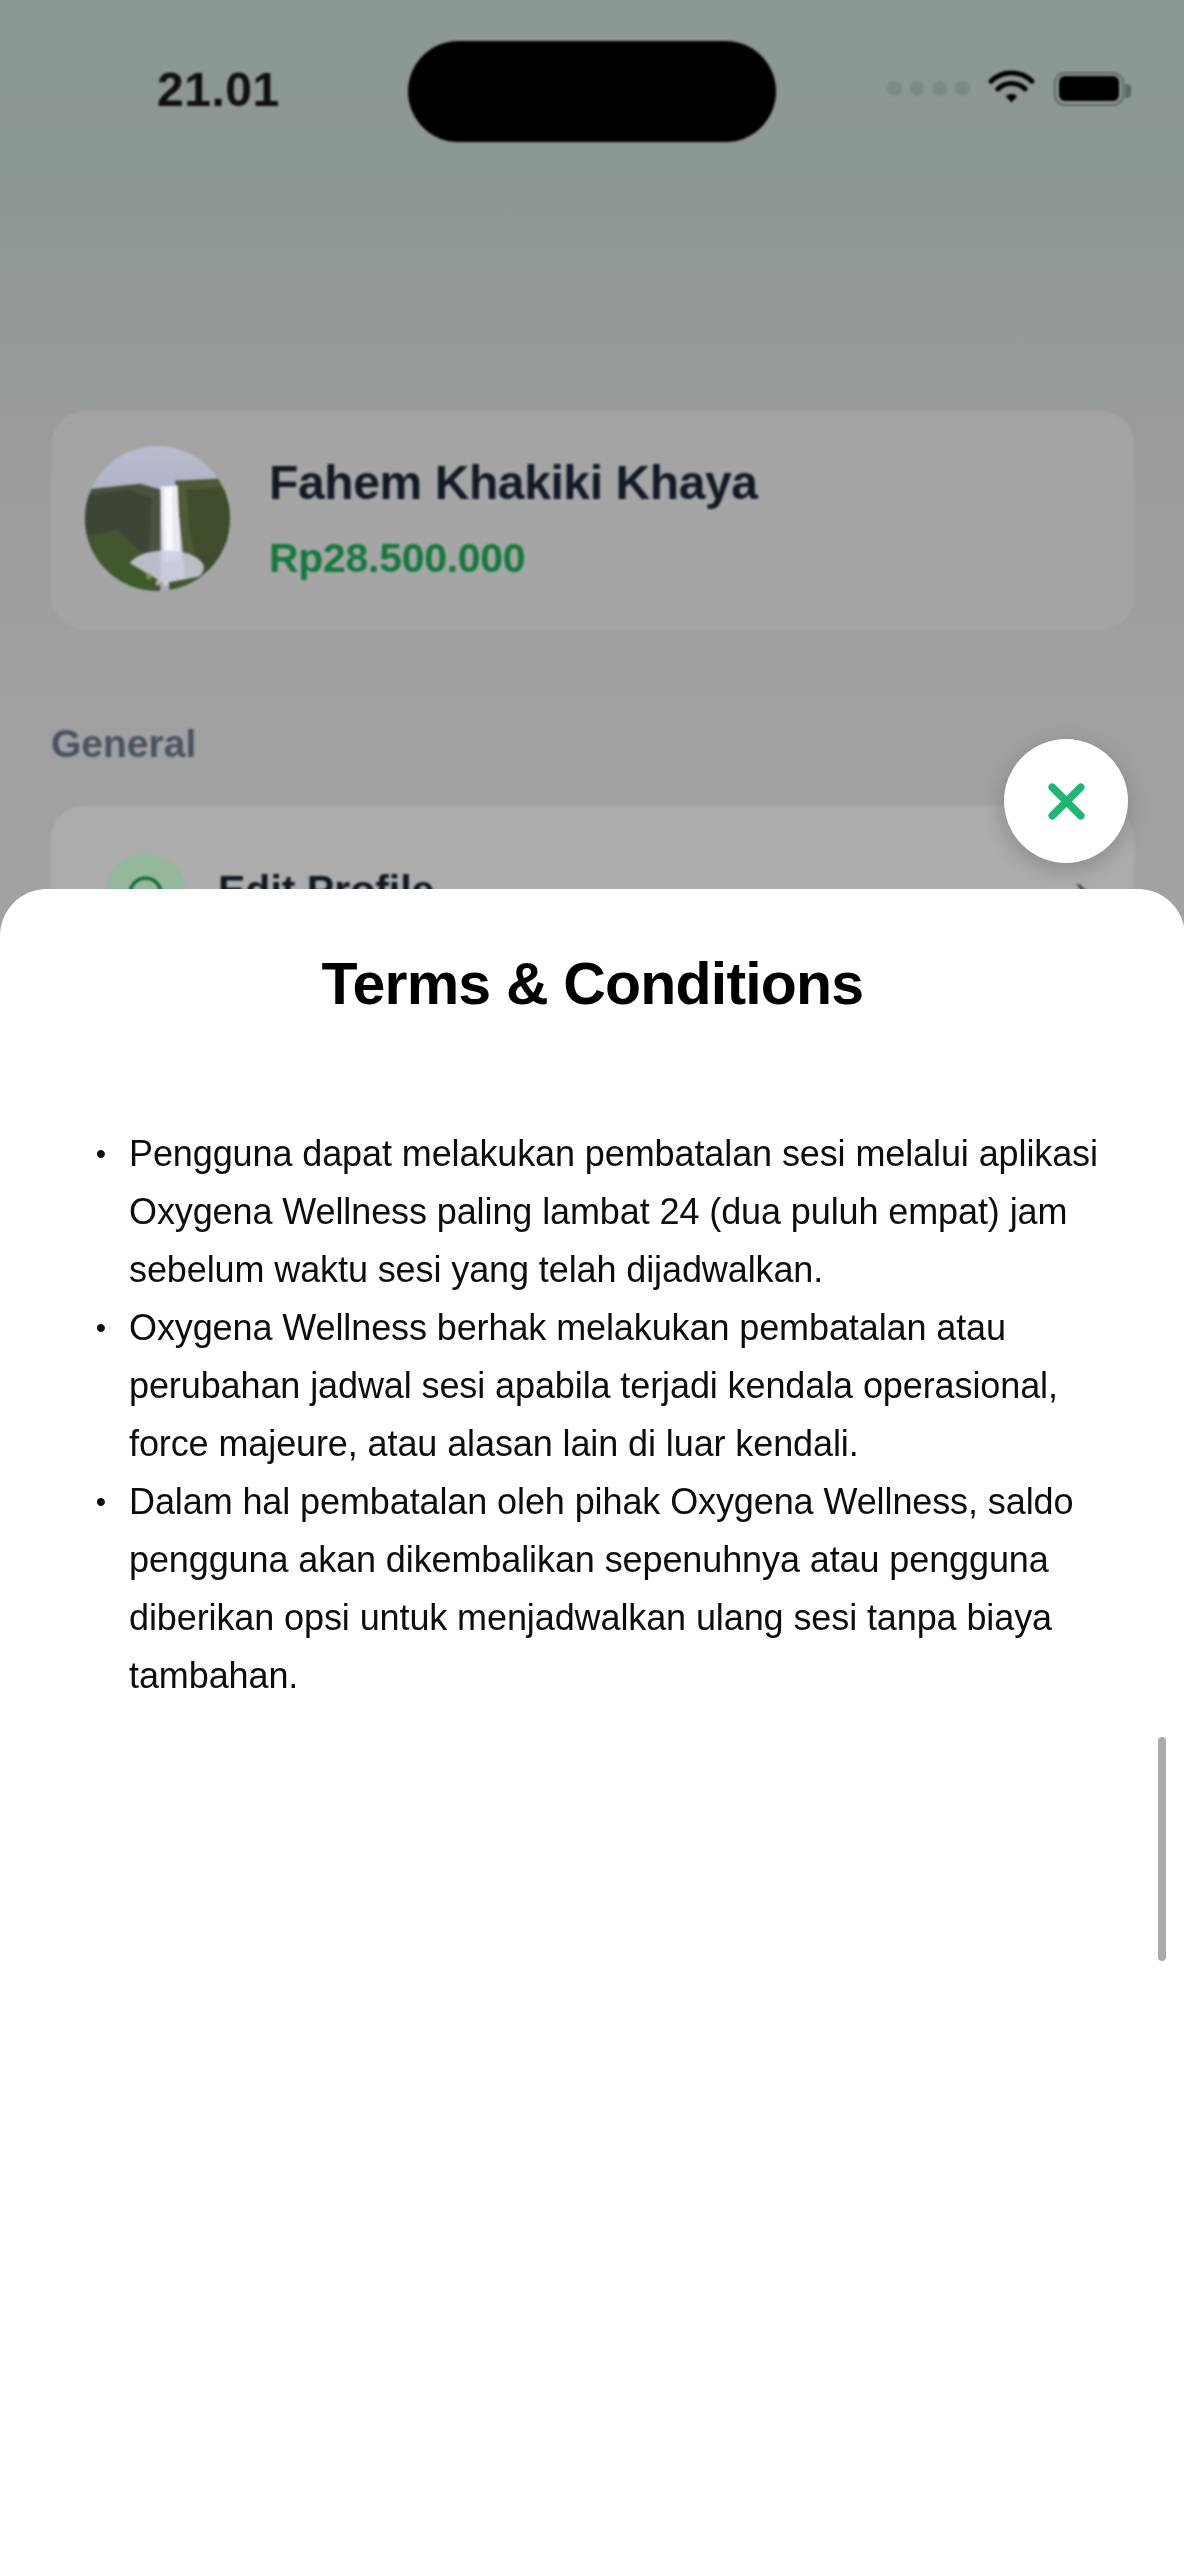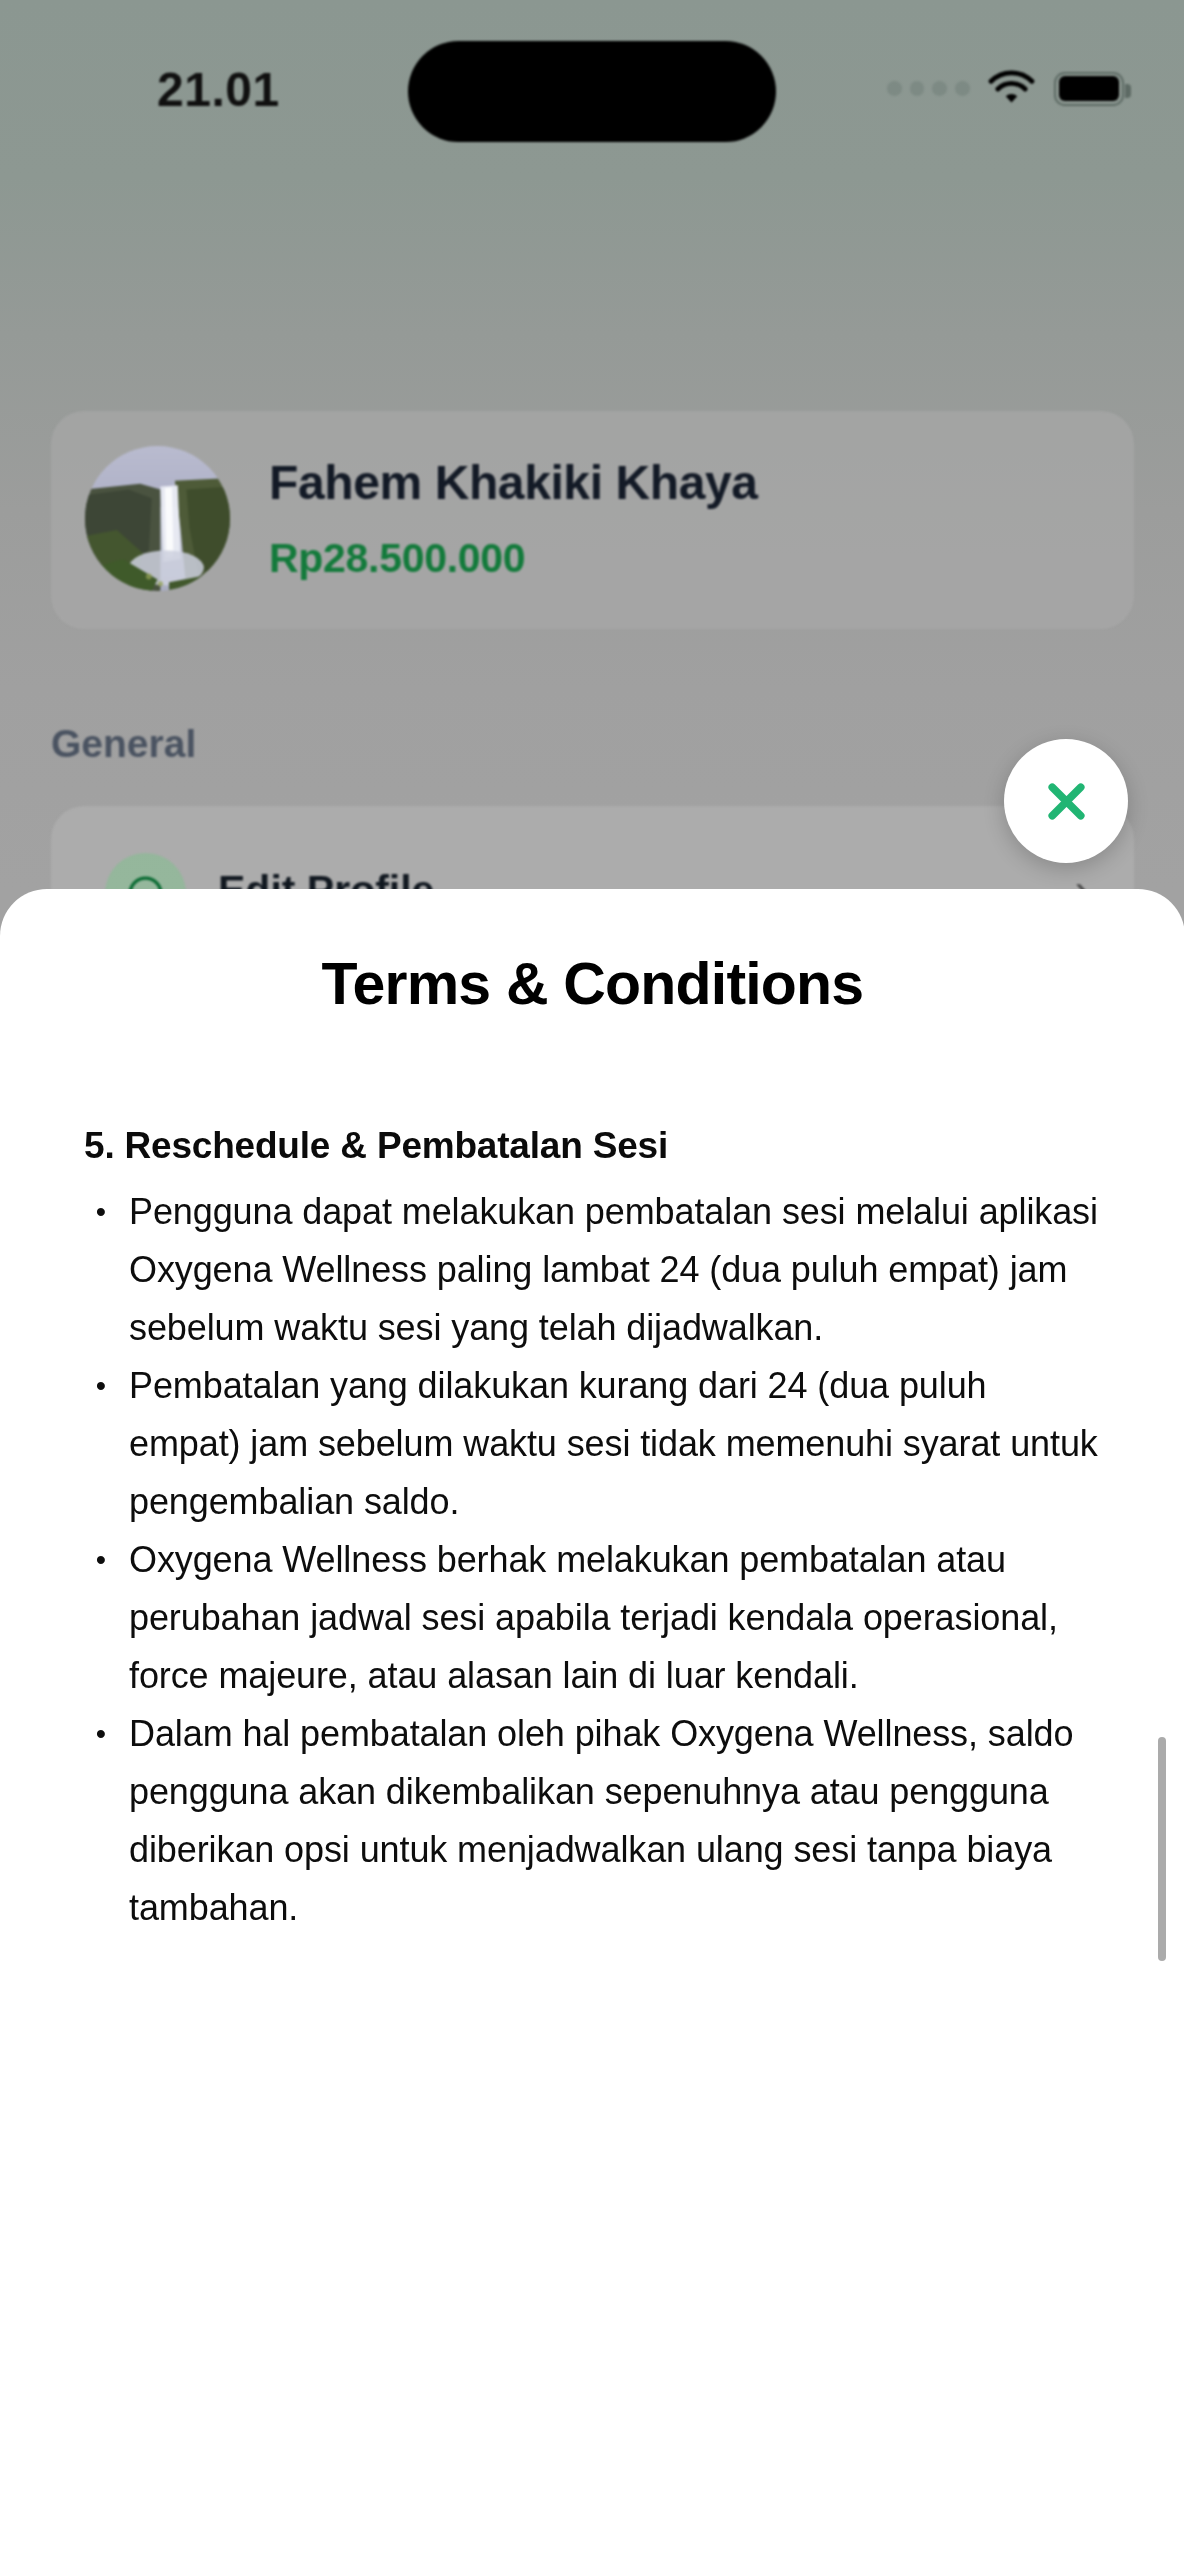--- a/index.html
+++ b/index.html
@@ -246,24 +246,22 @@
   <div id="close-btn">
     <svg viewBox="0 0 24 24">
       <path d="M6 6 L18 18 M18 6 L6 18" stroke="#21b573" stroke-width="3.2" stroke-linecap="round" fill="none"></path>
     </svg>
   </div>
 
   <div id="sheet">
     <div id="sheet-title">Terms &amp; Conditions</div>
 
     <div id="sheet-body">
-      <div id="section-heading">5. Reschedule &amp; Pembatalan Sesi</div>
       <ul id="tnc-list">
         <li>Pengguna dapat melakukan pembatalan sesi melalui aplikasi Oxygena Wellness paling lambat 24 (dua puluh empat) jam sebelum waktu sesi yang telah dijadwalkan.</li>
-        <li>Pembatalan yang dilakukan kurang dari 24 (dua puluh empat) jam sebelum waktu sesi tidak memenuhi syarat untuk pengembalian saldo.</li>
         <li>Oxygena Wellness berhak melakukan pembatalan atau perubahan jadwal sesi apabila terjadi kendala operasional, force majeure, atau alasan lain di luar kendali.</li>
         <li>Dalam hal pembatalan oleh pihak Oxygena Wellness, saldo pengguna akan dikembalikan sepenuhnya atau pengguna diberikan opsi untuk menjadwalkan ulang sesi tanpa biaya tambahan.</li>
       </ul>
     </div>
 
     <div id="scrollbar"></div>
   </div>
 
 </div>
 

